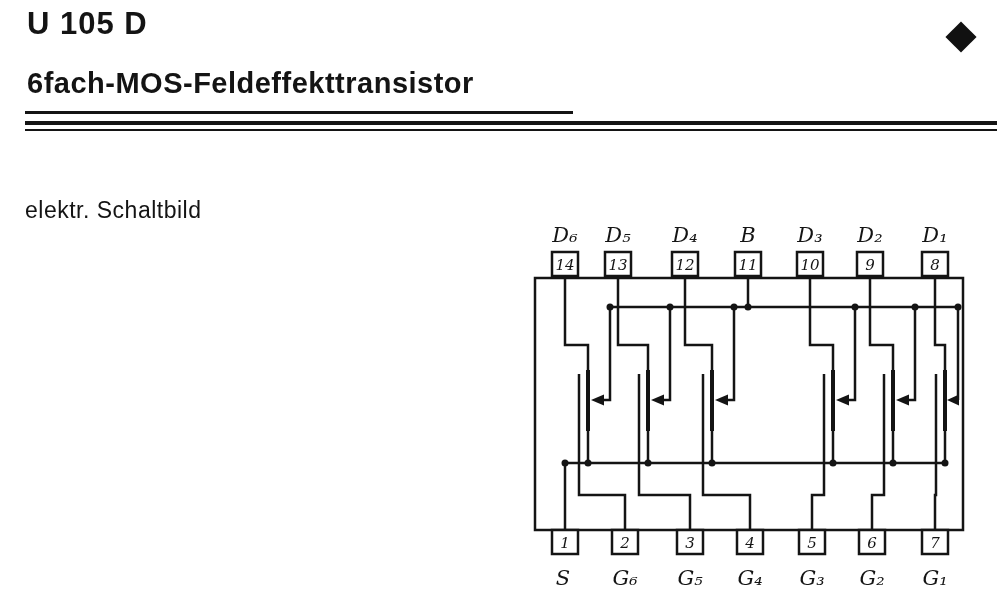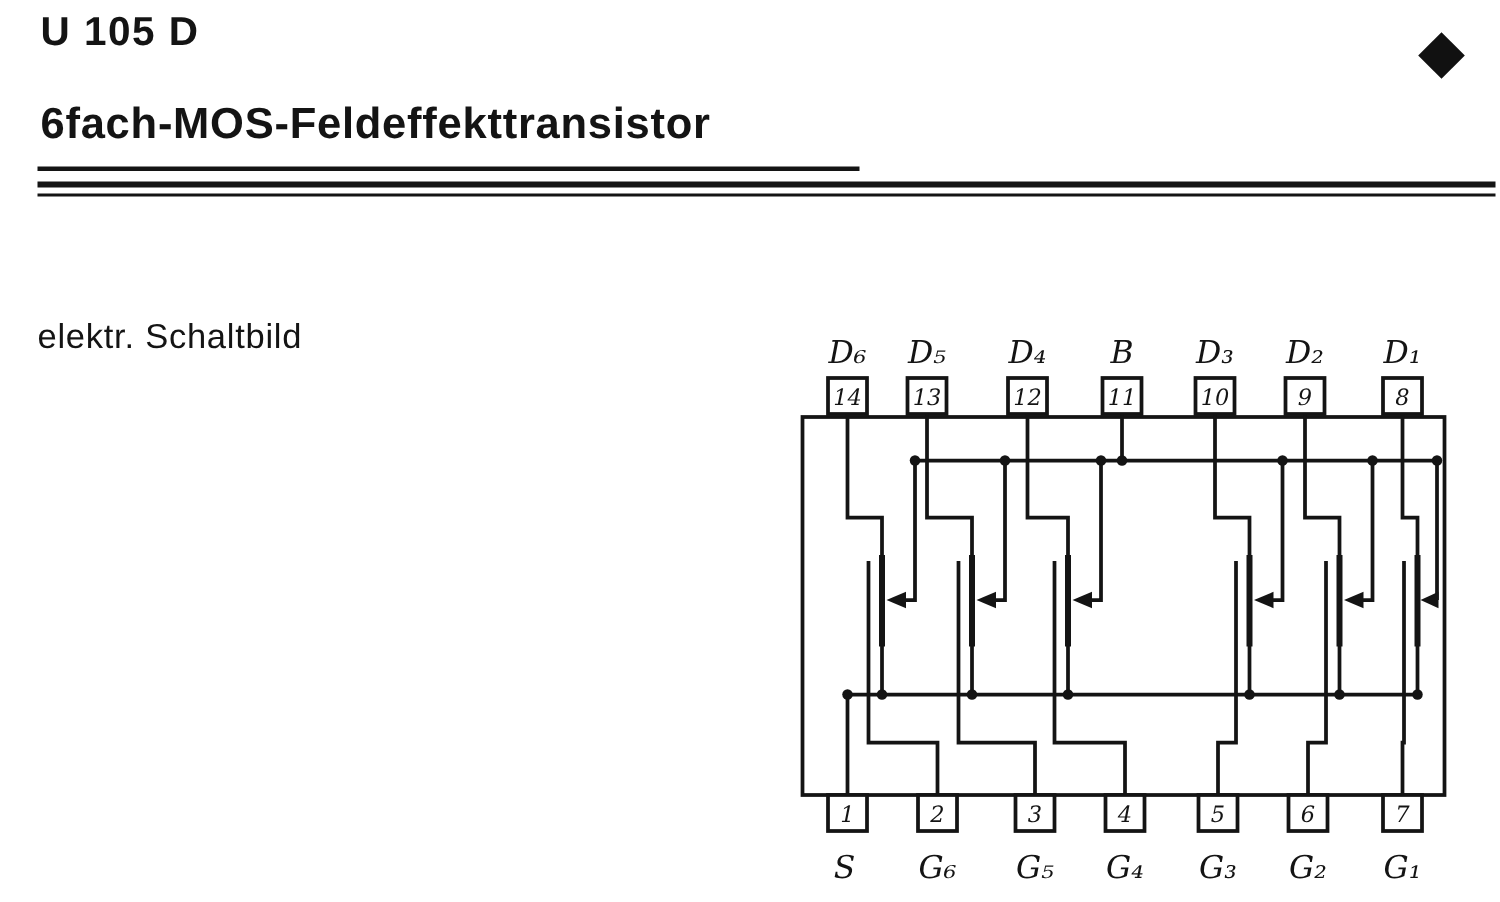--- a/index.html
+++ b/index.html
@@ -3,31 +3,31 @@
 <meta charset="utf-8">
 <style>
   html,body{margin:0;padding:0;}
   body{
     width:1000px;height:601px;position:relative;overflow:hidden;
     background:#ffffff;color:#141414;
     font-family:"Liberation Sans", sans-serif;
   }
   .abs{position:absolute;}
   .part-number{
-    left:27px;top:6px;font-size:27px;font-weight:bold;letter-spacing:1px;
+    left:27px;top:6px;font-size:31px;font-weight:bold;letter-spacing:1px;
   }
   .page-title{
     left:27px;top:67px;font-size:29px;font-weight:bold;letter-spacing:0.5px;
   }
   .rule{background:#141414;}
   .rule-title{left:25px;top:111px;width:548px;height:3px;}
   .rule-full-1{left:25px;top:121px;width:972px;height:4px;}
   .rule-full-2{left:25px;top:129px;width:972px;height:2px;}
   .section-label{
-    left:25px;top:197px;font-size:23px;font-weight:normal;letter-spacing:0.5px;margin-top:14px;
+    left:25px;top:197px;font-size:23px;font-weight:normal;letter-spacing:0.5px;
   }
   .diamond{
     left:950px;top:26px;width:22px;height:22px;background:#111111;
     transform:rotate(45deg);
   }
   svg{position:absolute;left:0;top:0;}
   svg text{fill:#141414;}
   .pin-label{
     font-family:"DejaVu Serif","DejaVu Sans",serif;
     font-style:italic;font-size:21px;

